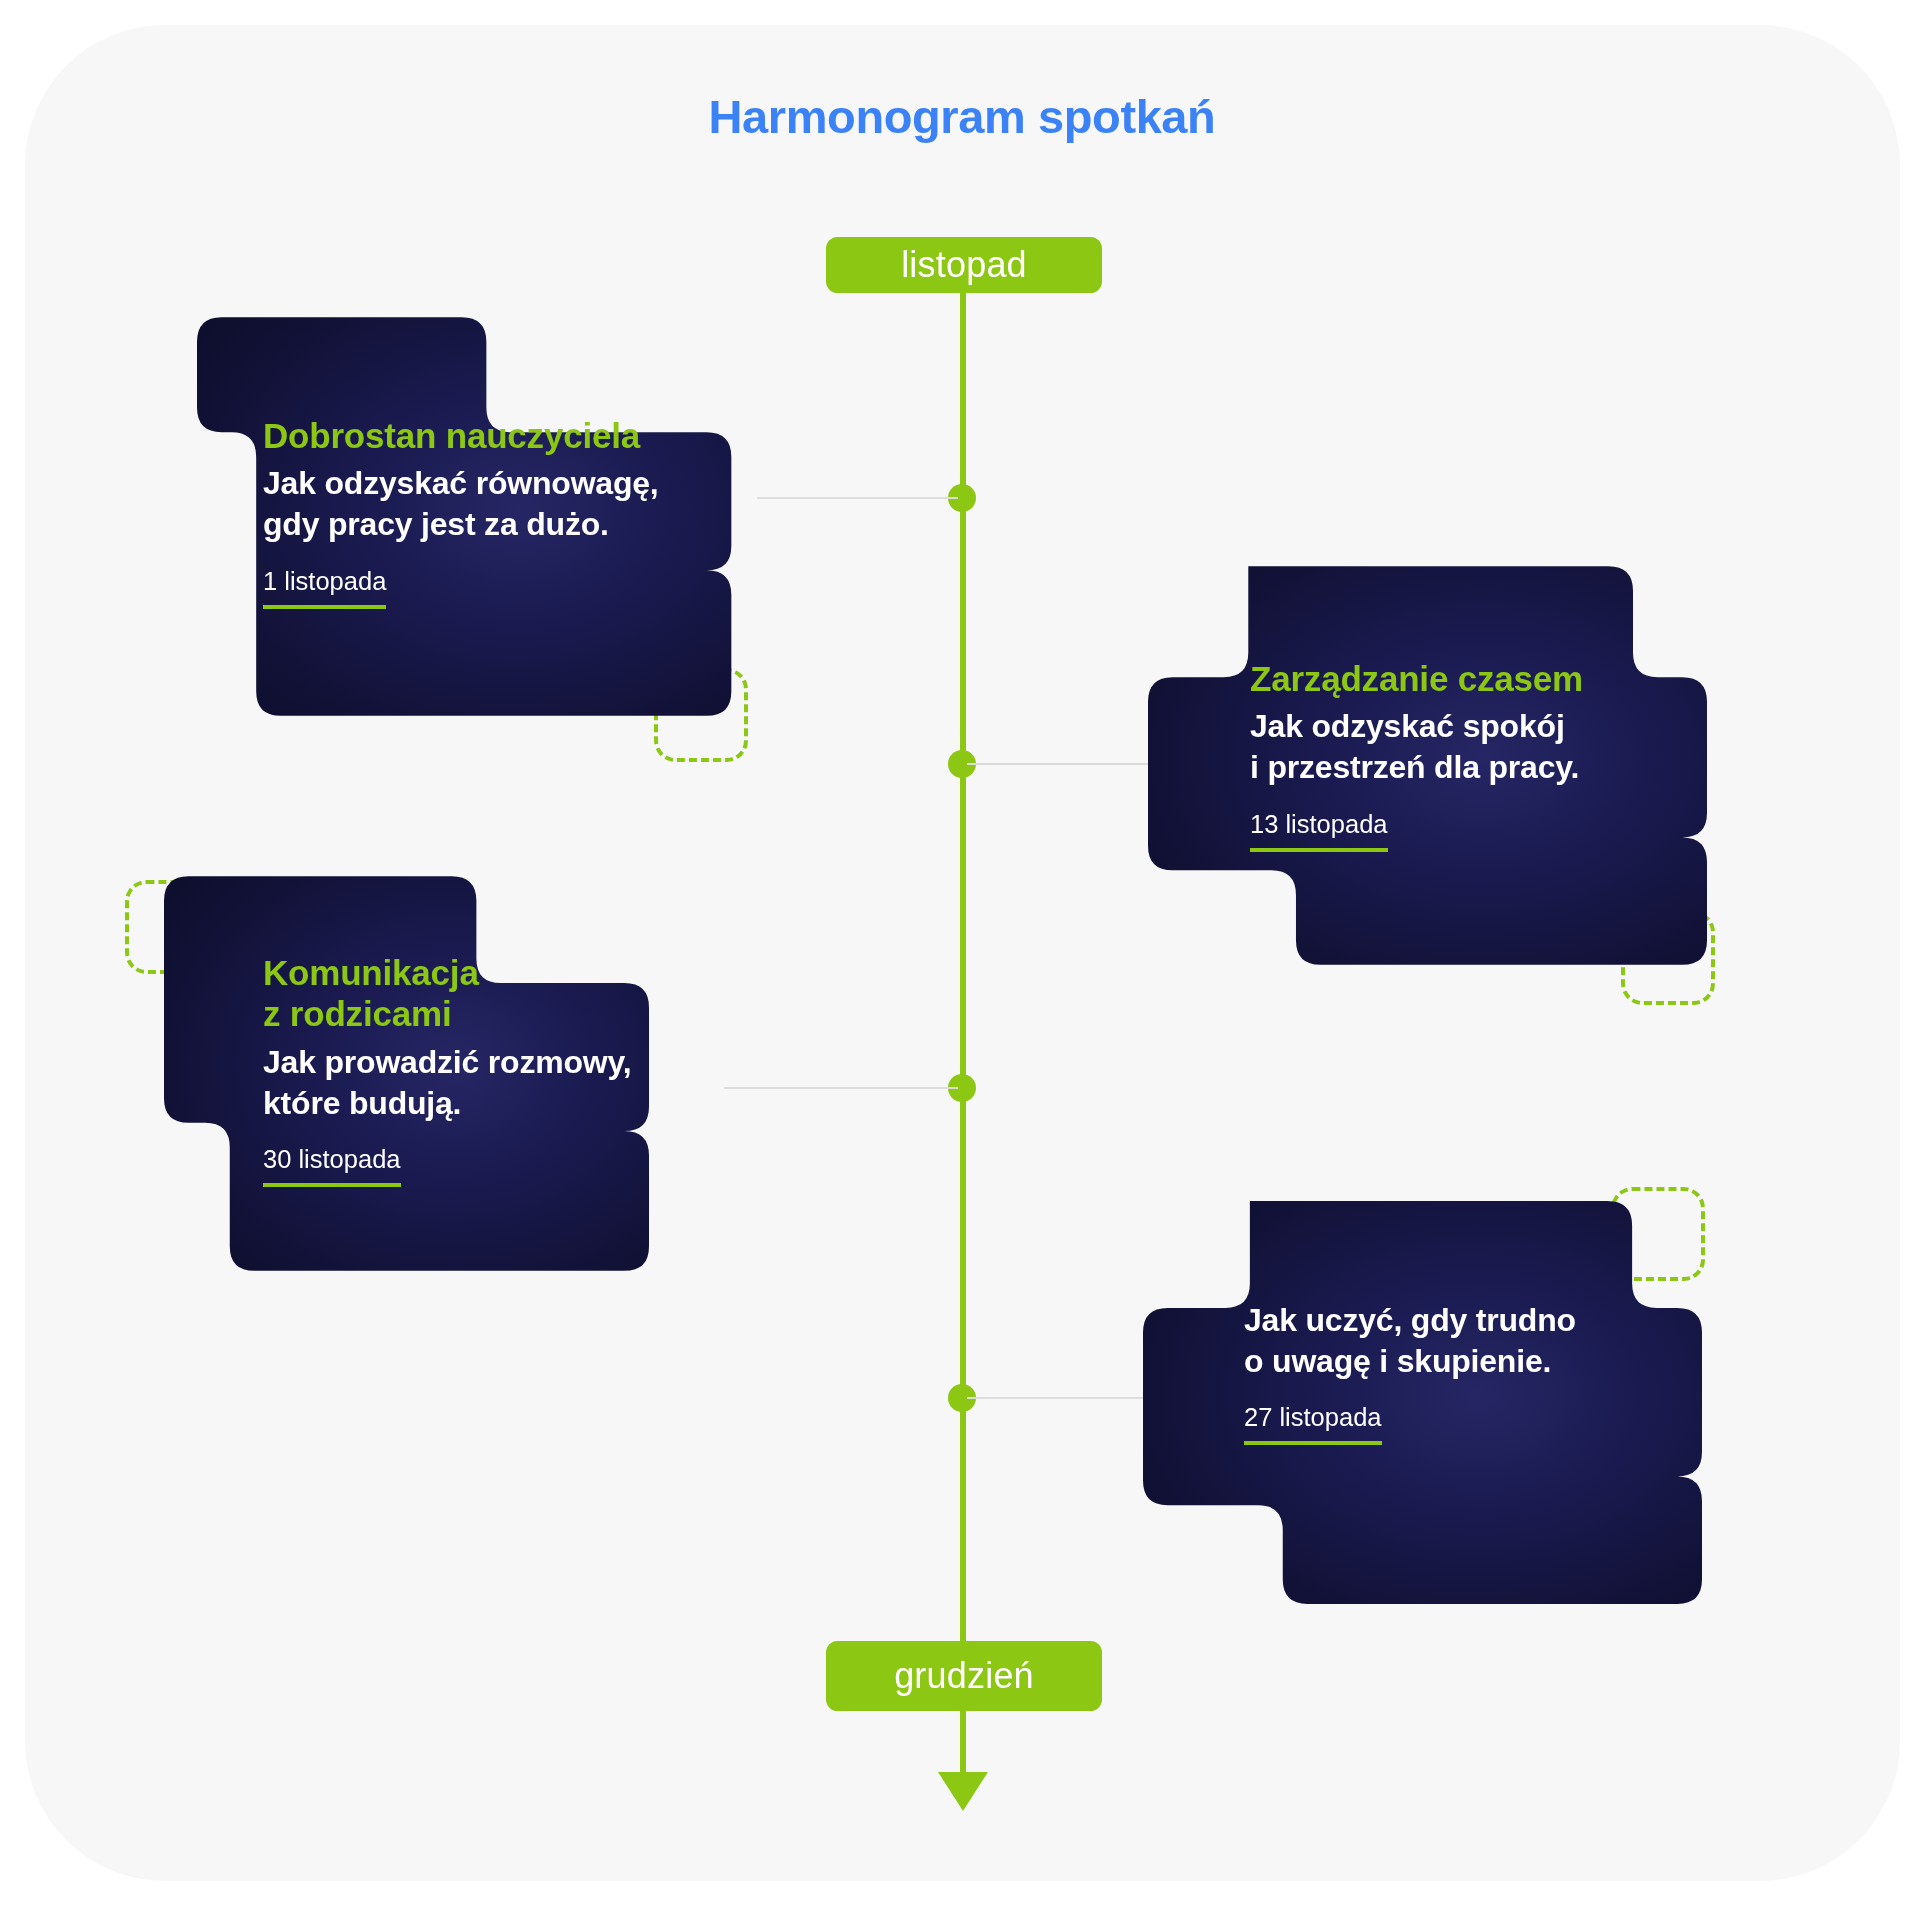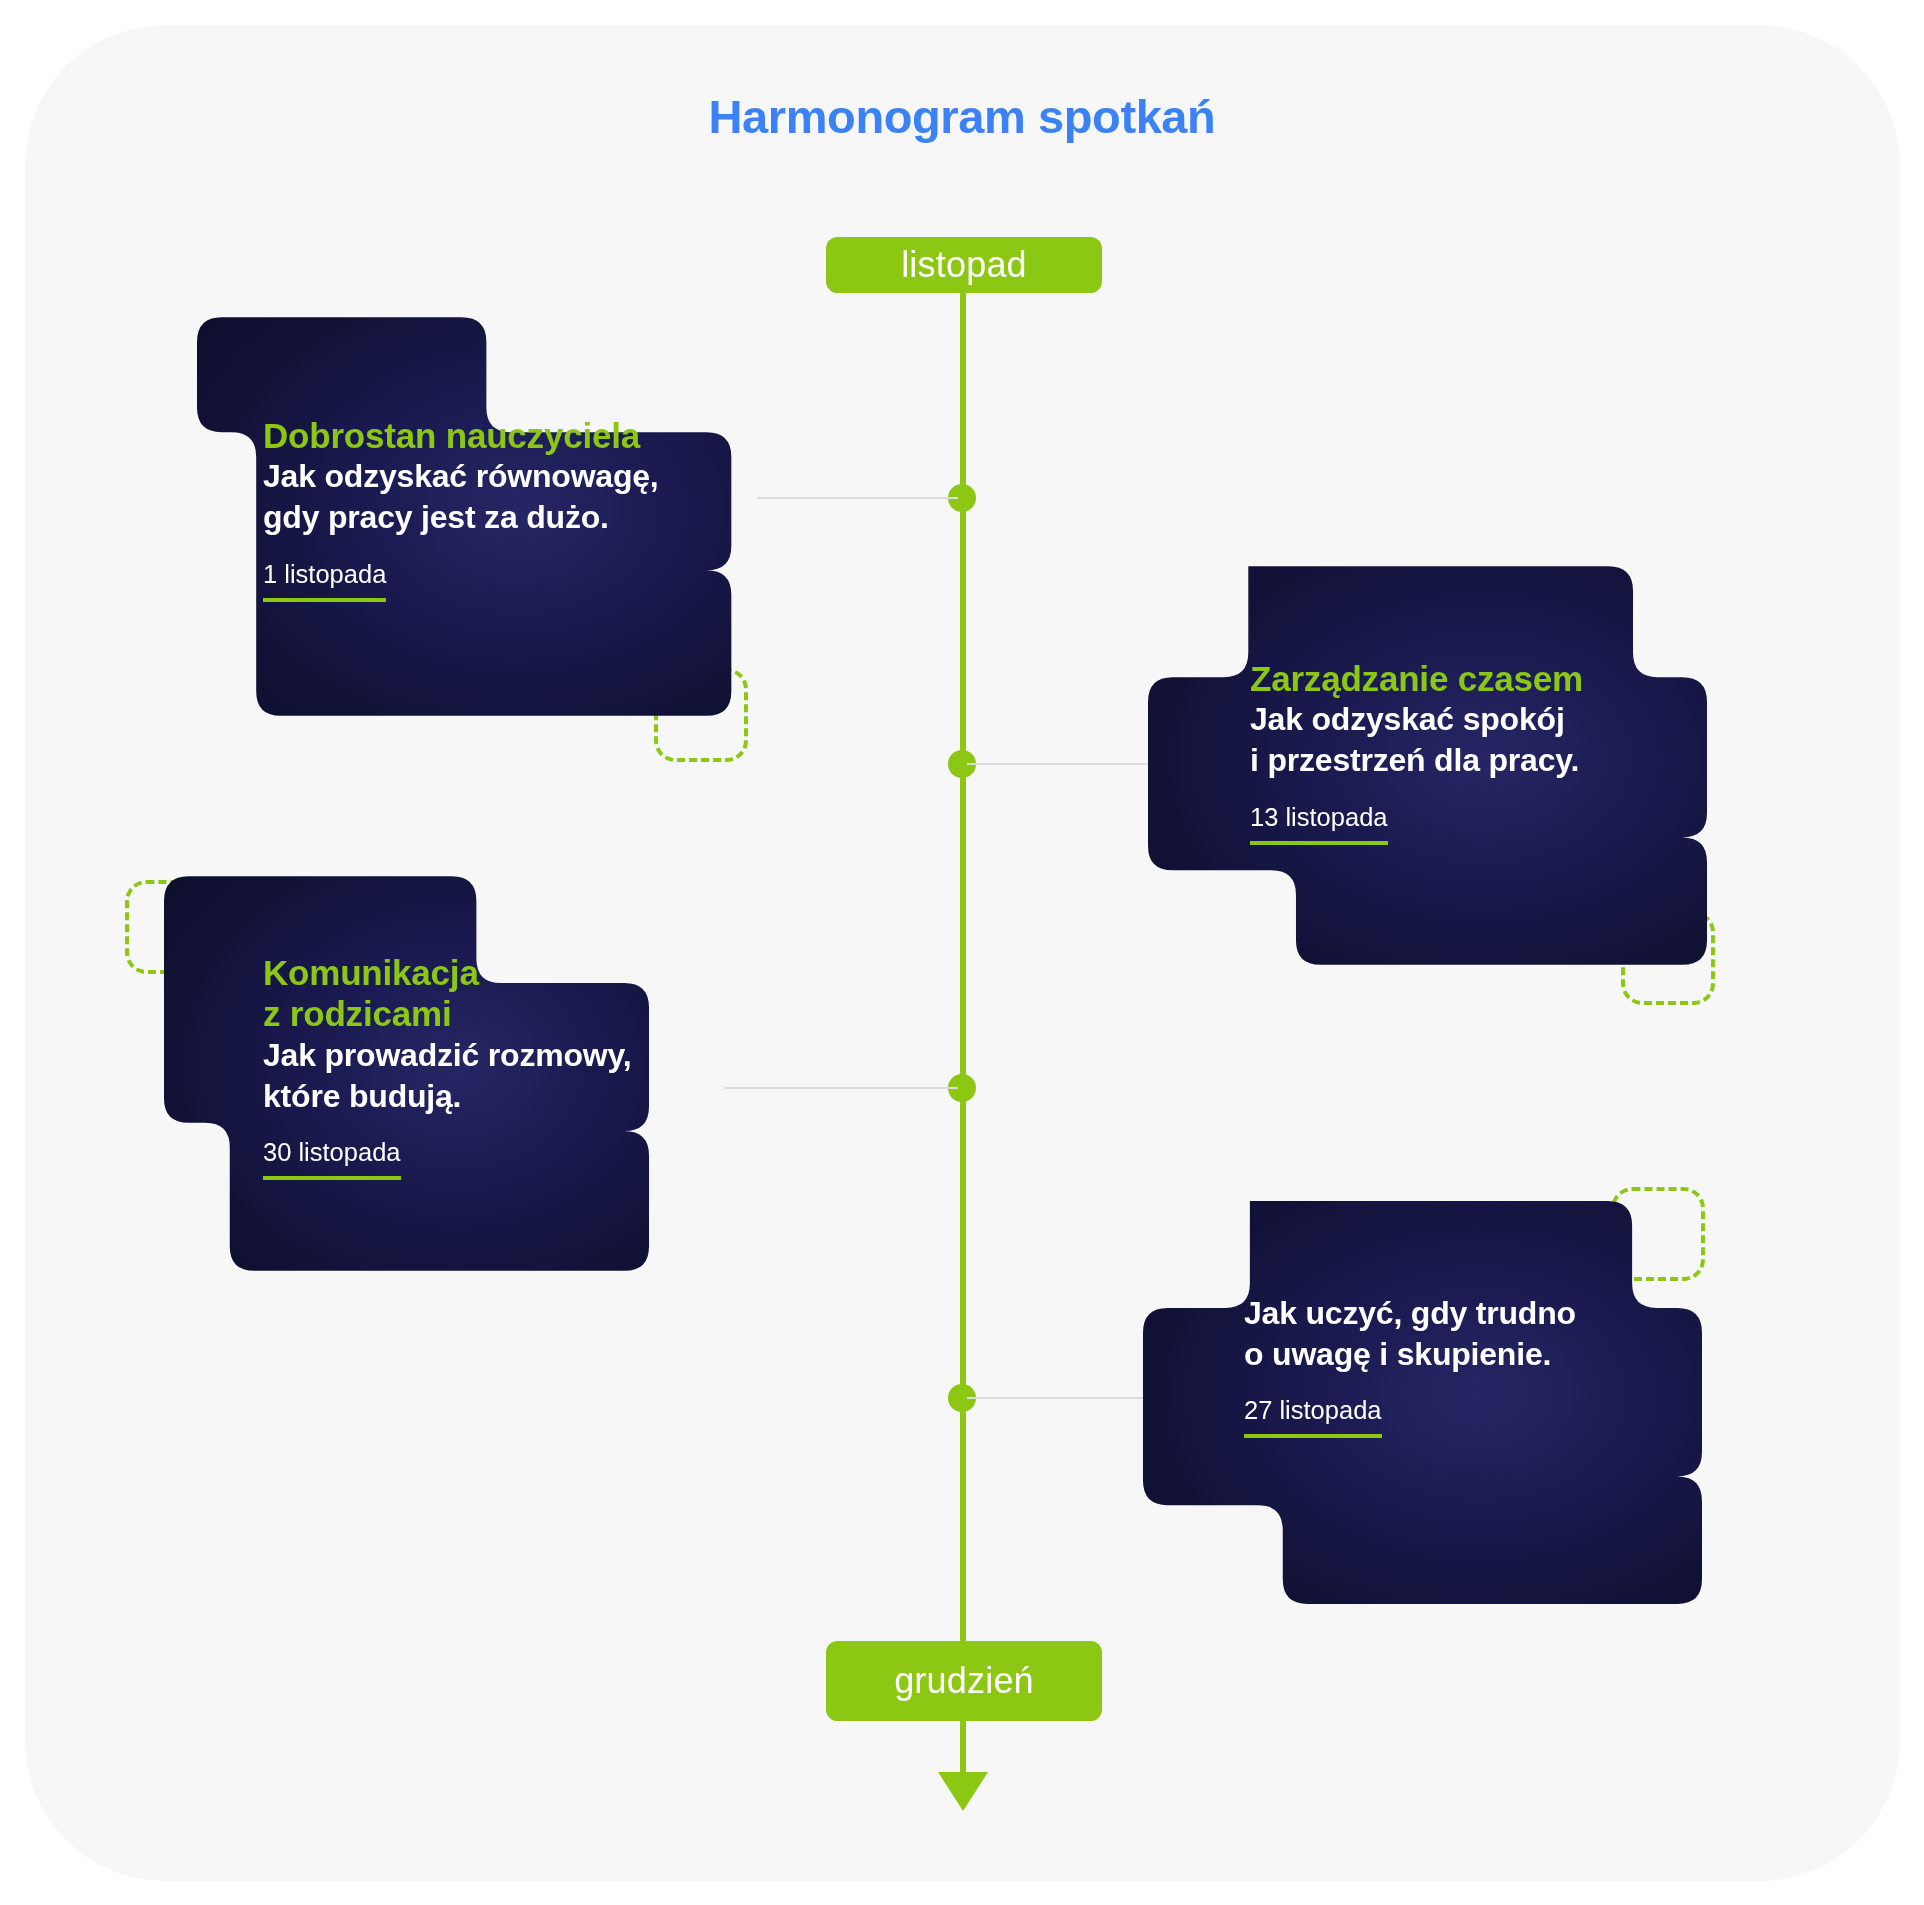--- a/index.html
+++ b/index.html
@@ -84,21 +84,21 @@
   #month-top {
     left: 826px;
     top: 237px;
     width: 276px;
     height: 56px;
   }
   #month-bottom {
     left: 826px;
     top: 1641px;
     width: 276px;
-    height: 80px;
+    height: 70px;
   }
 
   
   .axis-dot {
     position: absolute;
     width: 28px;
     height: 28px;
     border-radius: 50%;
     background: #8cc813;
     left: 948px;
@@ -117,21 +117,21 @@
     line-height: 1.18;
     letter-spacing: -0.2px;
     white-space: pre-line;
   }
   .card-sub {
     color: #ffffff;
     font-size: 32px;
     font-weight: 700;
     line-height: 1.28;
     letter-spacing: -0.2px;
-    margin-top: 0;
+    margin-top: 7px;
     white-space: pre-line;
   }
   .card-date {
     color: #ffffff;
     font-size: 25.5px;
     font-weight: 400;
     margin-top: 21.4px;
     display: inline-block;
     padding-bottom: 9px;
     border-bottom: 4.1px solid #8cc813;

